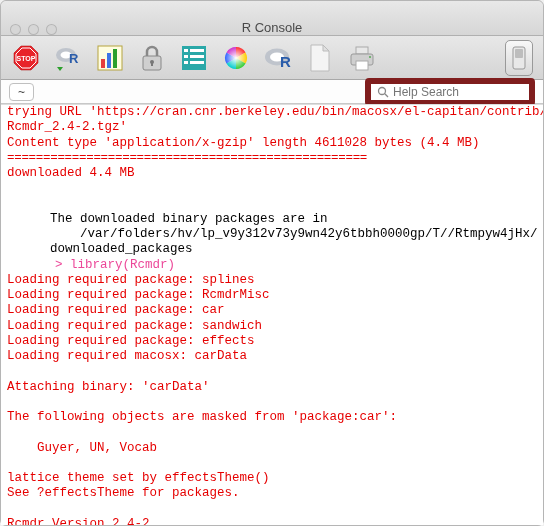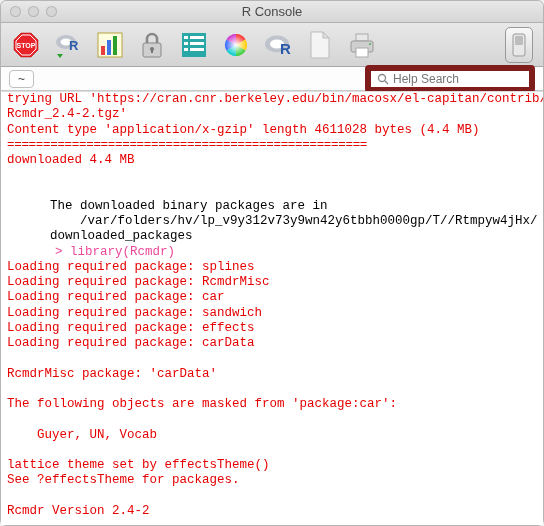--- a/index.html
+++ b/index.html
@@ -13,25 +13,25 @@
     .window {
       width: 100%;
       height: 100%;
       background: #ececec;
       border: 1px solid #b5b5b5;
       border-radius: 6px;
       display: flex;
       flex-direction: column;
     }
     .titlebar {
-      height: 22px;
+      height: 35px;
       background: linear-gradient(#e8e8e8, #d6d6d6);
       border-bottom: 1px solid #b0b0b0;
       display: flex;
-      align-items: center;
+      align-items: flex-end;
       position: relative;
       border-radius: 6px 6px 0 0;
     }
     .traffic-lights {
       display: flex;
       gap: 7px;
       padding-left: 9px;
     }
     .light {
       width: 11px;
@@ -260,23 +260,23 @@
 <span></span>
 <span class="black-text">The downloaded binary packages are in</span>
 <span class="black-text">    /var/folders/hv/lp_v9y312v73y9wn42y6tbbh0000gp/T//Rtmpyw4jHx/</span>
 <span class="black-text">downloaded_packages</span>
 <span class="blue-text">&gt; library(Rcmdr)</span>
 <span class="red-text">Loading required package: splines</span>
 <span class="red-text">Loading required package: RcmdrMisc</span>
 <span class="red-text">Loading required package: car</span>
 <span class="red-text">Loading required package: sandwich</span>
 <span class="red-text">Loading required package: effects</span>
-<span class="red-text">Loading required package: carData</span>
-<span></span>
-<span class="red-text">RcmdrMisc package: 'carData'</span>
+<span class="red-text">Loading required macosx: carData</span>
+<span></span>
+<span class="red-text">Attaching binary: 'carData'</span>
 <span></span>
 <span class="red-text">The following objects are masked from 'package:car':</span>
 <span></span>
 <span class="red-text">    Guyer, UN, Vocab</span>
 <span></span>
 <span class="red-text">lattice theme set by effectsTheme()</span>
 <span class="red-text">See ?effectsTheme for packages.</span>
 <span></span>
 <span class="red-text">Rcmdr Version 2.4-2</span>
 <span></span>

